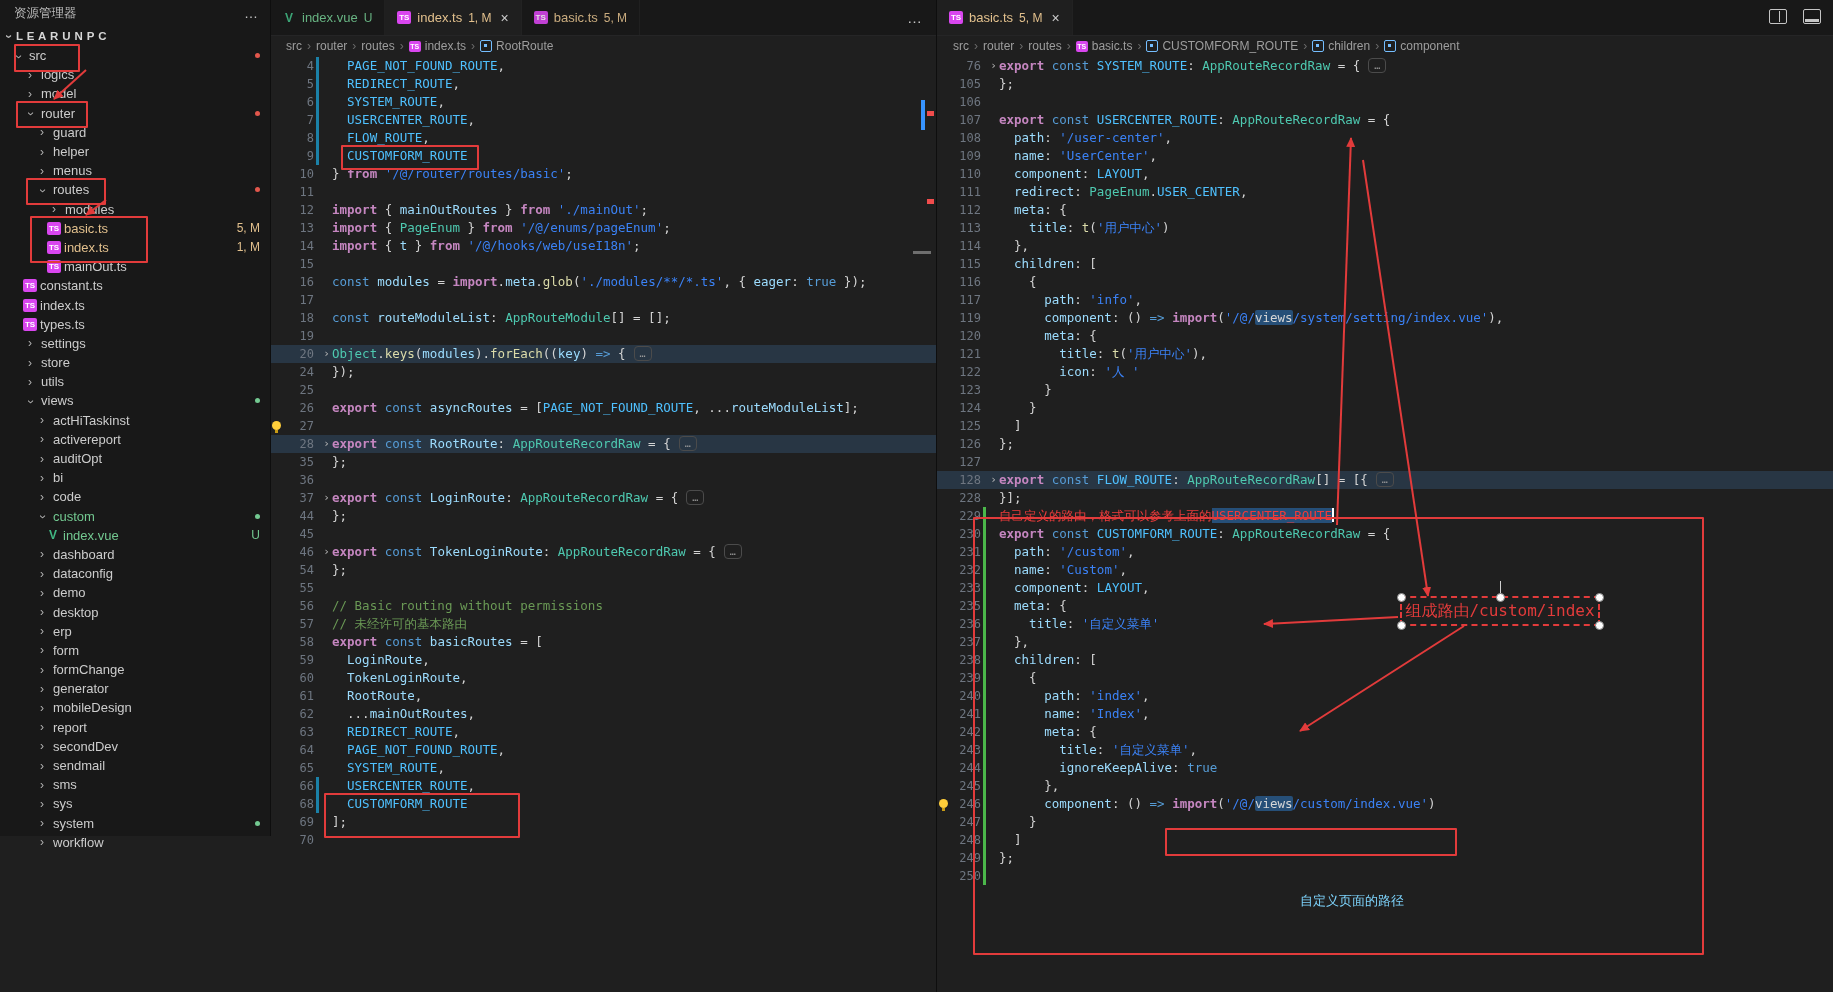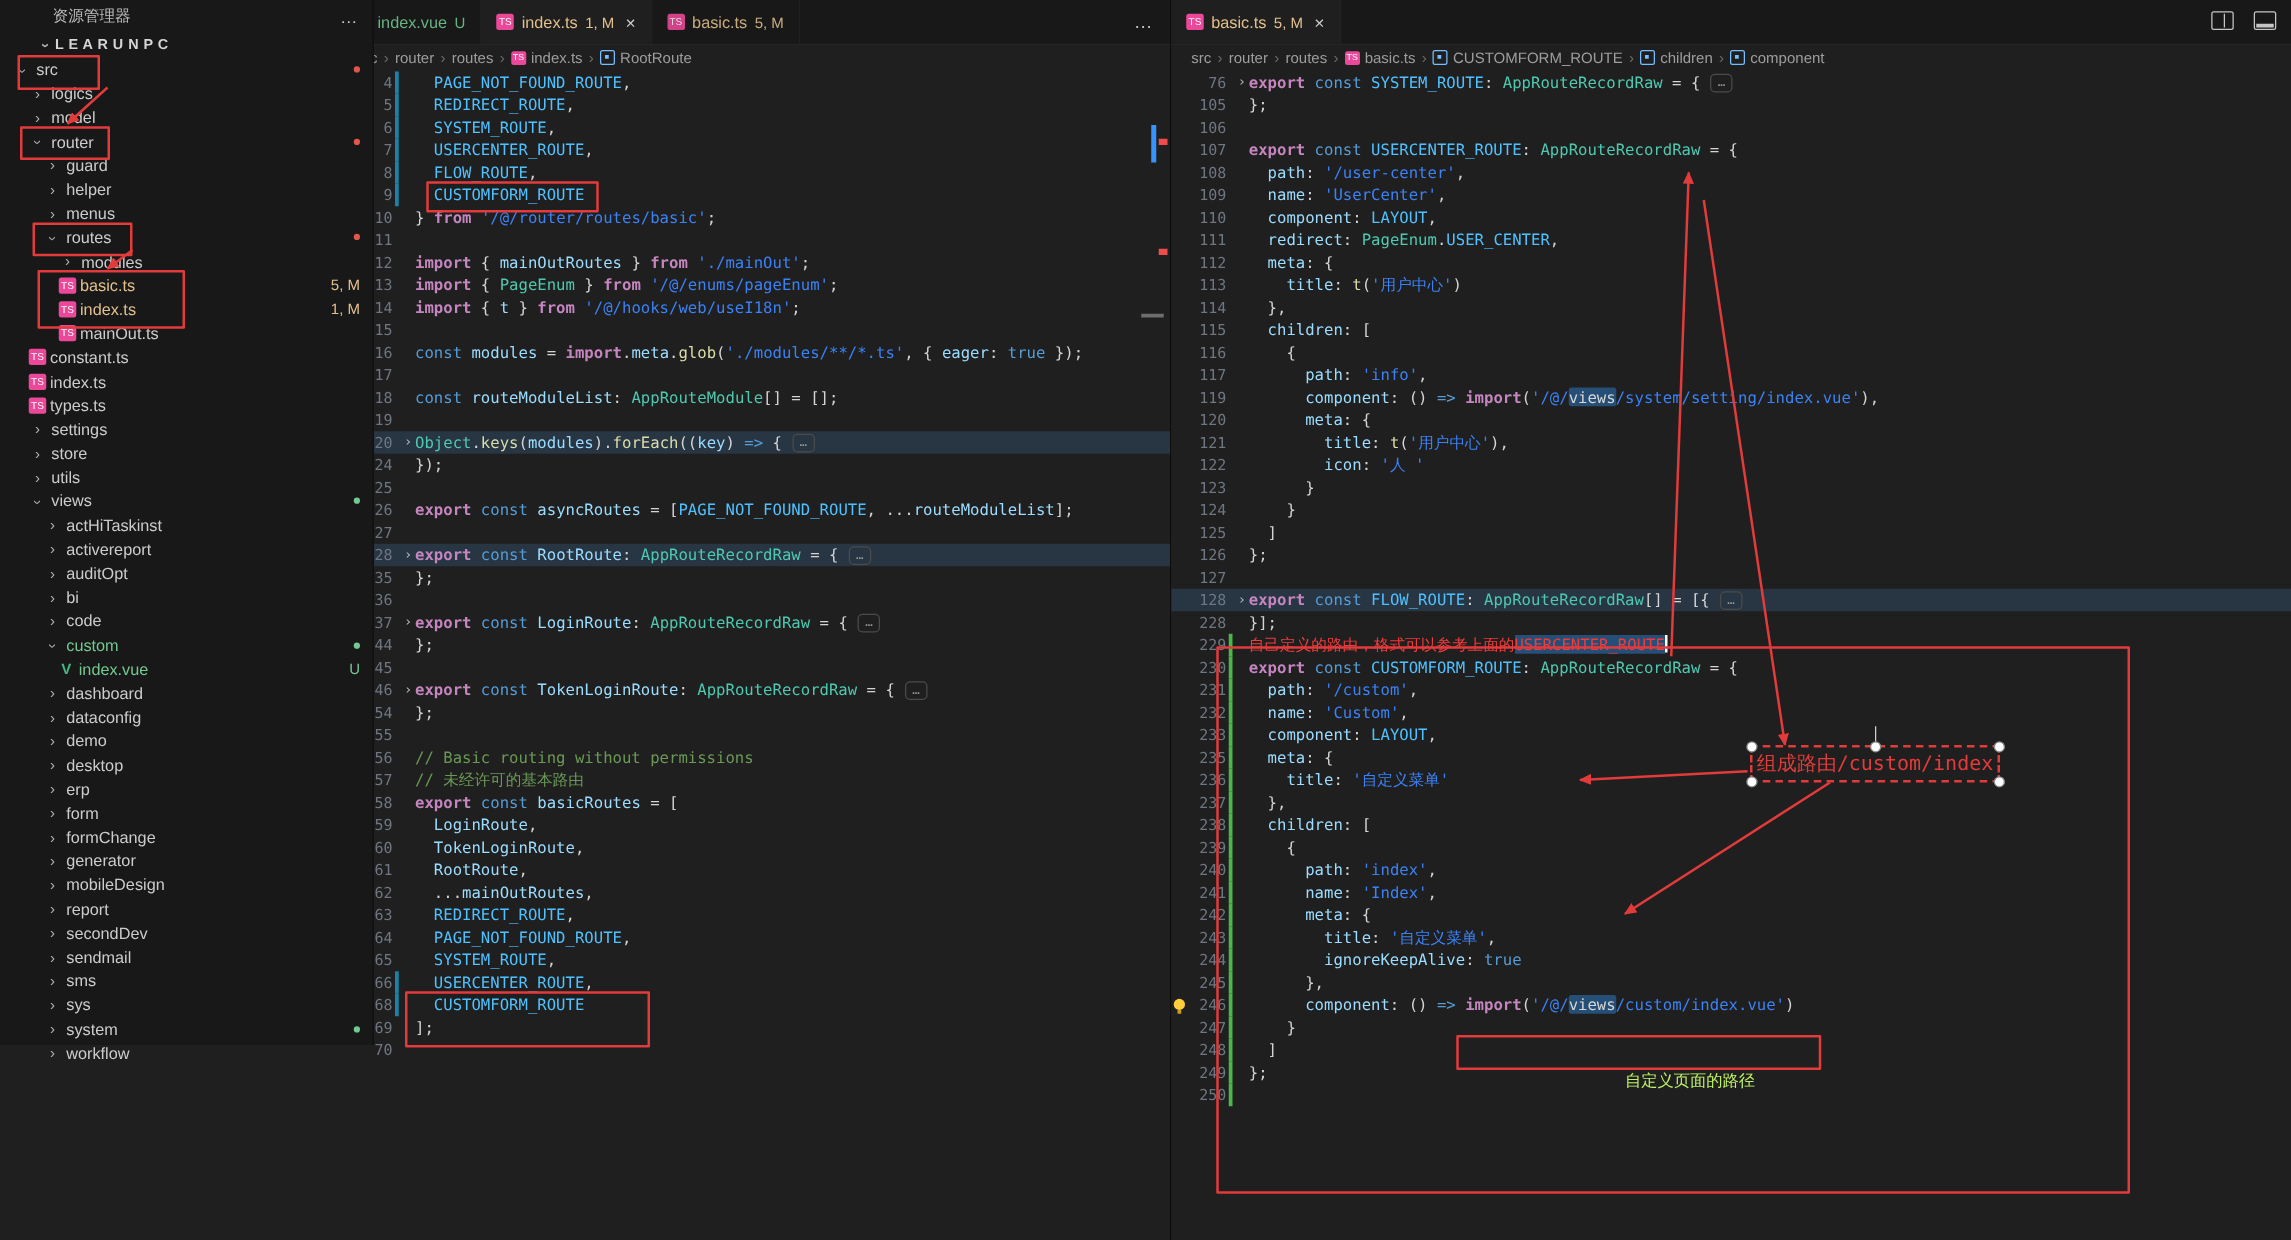--- a/index.html
+++ b/index.html
@@ -1,36 +1,36 @@
 <!DOCTYPE html>
 <html><head>
 <meta charset="utf-8">
 <style>
   html,body{margin:0;padding:0;background:#101010;}
   #app{position:relative;width:1833px;height:992px;overflow:hidden;background:#1f1f1f;font-family:"Liberation Sans",sans-serif;}
 
   
-  #sidebar{position:absolute;left:0;top:0;width:270px;height:836px;background:#181818;border-right:1px solid #0e0e0e;z-index:5;padding-left:28px;}
+  #sidebar{position:absolute;left:0;top:0;width:270px;height:836px;background:#181818;border-right:1px solid #0e0e0e;z-index:5;}
   .sb-title{height:26px;display:flex;align-items:center;padding:0 12px 0 14px;color:#bdbdbd;font-size:12.5px;}
   .sb-title .more{margin-left:auto;color:#c5c5c5;font-size:14px;cursor:pointer;}
   .sb-section{height:20px;display:flex;align-items:center;color:#d6d6d6;font-size:11.5px;font-weight:bold;letter-spacing:.4px;}
   .chev{width:16px;flex:none;display:inline-block;text-align:center;color:#b0b0b0;font-size:12px;transform-origin:50% 55%;}
   .chev.open{transform:rotate(90deg);}
   #sidebar-tree{position:absolute;top:46px;left:0;right:0;}
   .srow{height:19.2px;display:flex;align-items:center;color:#cccccc;font-size:13px;padding-right:10px;cursor:pointer;white-space:nowrap;}
   .srow.mod .slabel{color:#e2c08d;}
   .srow.untracked .slabel{color:#73c991;}
   .slabel{margin-left:3px;}
   .sbadge{margin-left:auto;font-size:12px;}
   .sbadge.mod{color:#e2c08d;}
   .sbadge.untracked{color:#73c991;}
   .sdot{width:5px;height:5px;border-radius:50%;margin-left:auto;flex:none;}
   .sdot.red{background:#e2574c;}
   .sdot.green{background:#73c991;}
-  .tsicon{display:inline-flex;align-items:center;justify-content:center;width:14px;height:13px;border-radius:2px;background:#ec4899;color:#fff;font-size:8px;font-weight:normal;flex:none;}
+  .tsicon{display:inline-flex;align-items:center;justify-content:center;width:14px;height:13px;border-radius:2px;background:#d946ef;color:#fff;font-size:8px;font-weight:bold;flex:none;}
   .srow .tsicon{margin-left:1px;}
   .vueicon{display:inline-block;width:14px;text-align:center;color:#41b883;font-weight:bold;font-size:12px;flex:none;}
 
   
   .editor{position:absolute;top:0;height:992px;background:#1f1f1f;}
   #editor1{left:270px;width:666px;border-right:1px solid #0e0e0e;}
   #editor2{left:937px;right:0;}
   .tabbar{position:absolute;top:0;left:0;right:0;height:35px;background:#181818;border-bottom:1px solid #252526;display:flex;align-items:stretch;z-index:4;}
   .tab{display:flex;align-items:center;gap:6px;padding:0 12px;border-right:1px solid #222;font-size:13px;color:#969696;cursor:pointer;background:#181818;}
   .tab.active{background:#1f1f1f;}
@@ -483,19 +483,19 @@
   <div id="anno-layer">
       <div class="abox" style="left: 14px; top: 44px; width: 62px; height: 24px; border-color: rgb(226, 59, 59);"></div>
       <div class="abox" style="left: 16px; top: 101px; width: 68px; height: 23px; border-color: rgb(226, 59, 59);"></div>
       <div class="abox" style="left: 26px; top: 178px; width: 76px; height: 23px; border-color: rgb(226, 59, 59);"></div>
       <div class="abox" style="left: 30px; top: 216px; width: 114px; height: 43px; border-color: rgb(226, 59, 59);"></div>
       <div class="abox" style="left: 341px; top: 145px; width: 134px; height: 21px; border-color: rgb(226, 59, 59);"></div>
       <div class="abox" style="left: 324px; top: 793px; width: 192px; height: 41px; border-color: rgb(226, 59, 59);"></div>
       <div class="abox" style="left: 973px; top: 517px; width: 727px; height: 434px; border-color: rgb(226, 59, 59);"></div>
       <div class="abox" style="left: 1165px; top: 828px; width: 288px; height: 24px; border-color: rgb(226, 59, 59);"></div>
       <div class="callout" style="left: 1400px; top: 596px; width: 196px; height: 26px; border-color: rgb(226, 59, 59);">组成路由/custom/index<span class="handle" style="left: -5px; top: -5px;"></span><span class="handle" style="left: 193px; top: -5px;"></span><span class="handle" style="left: -5px; top: 23px;"></span><span class="handle" style="left: 193px; top: 23px;"></span><span class="handle" style="left: 94px; top: -5px;"></span><span class="stem" style="left: 98px; top: -17px;"></span></div>
-      <div class="alabel" style="left: 1300px; top: 856px; color: #bef264;">自定义页面的路径</div>
+      <div class="alabel" style="left: 1300px; top: 892px; color: #7dd3fc;">自定义页面的路径</div>
       <div class="ovmark" style="left: 921px; top: 100px; width: 4px; height: 30px; background: rgb(55, 148, 255);"></div>
       <div class="ovmark" style="left: 927px; top: 111px; width: 7px; height: 5px; background: rgb(241, 76, 76);"></div>
       <div class="ovmark" style="left: 927px; top: 199px; width: 7px; height: 5px; background: rgb(241, 76, 76);"></div>
       <div class="ovmark" style="left: 913px; top: 251px; width: 18px; height: 3px; background: rgb(110, 110, 110);"></div>
     </div>
 </div>
 
 </body></html>

